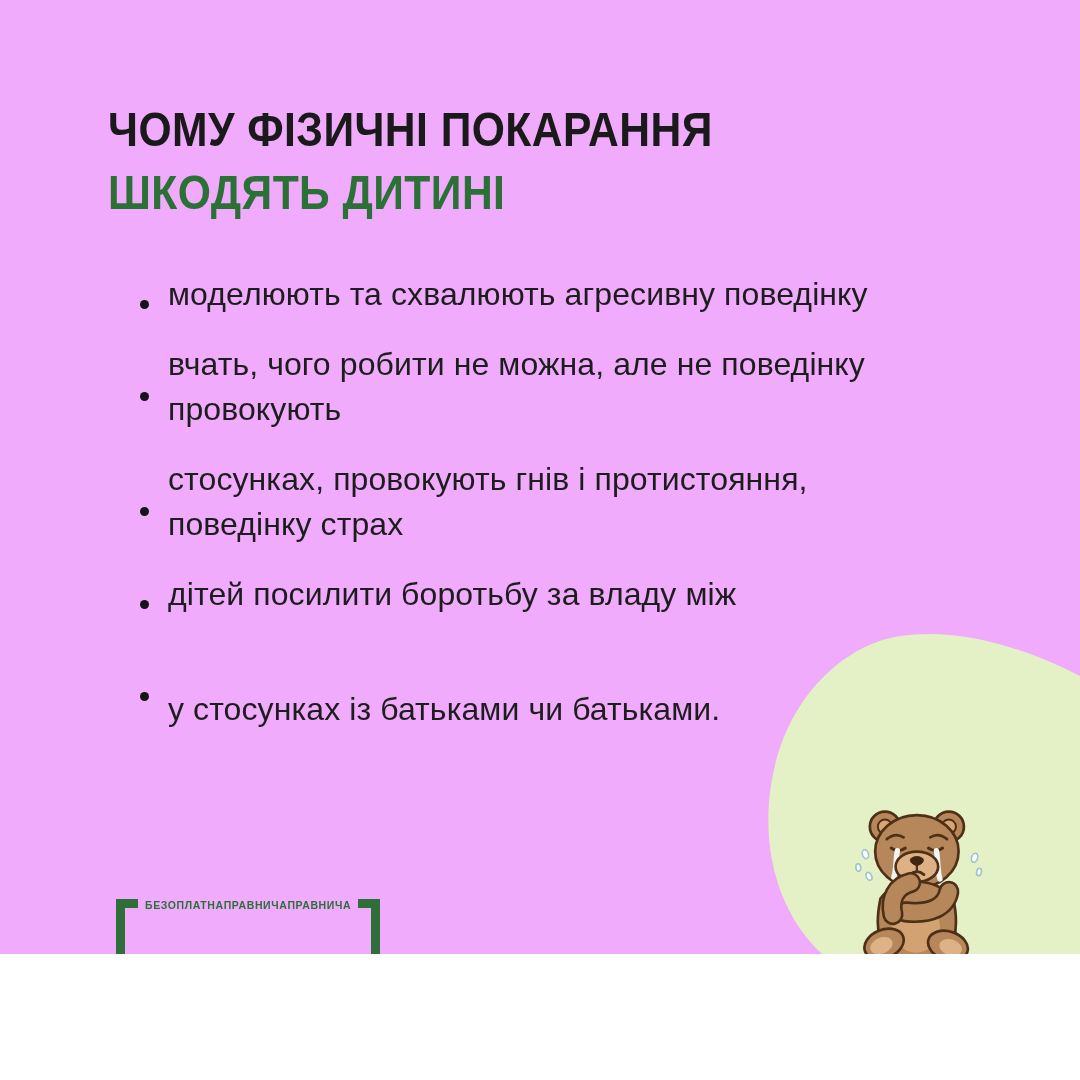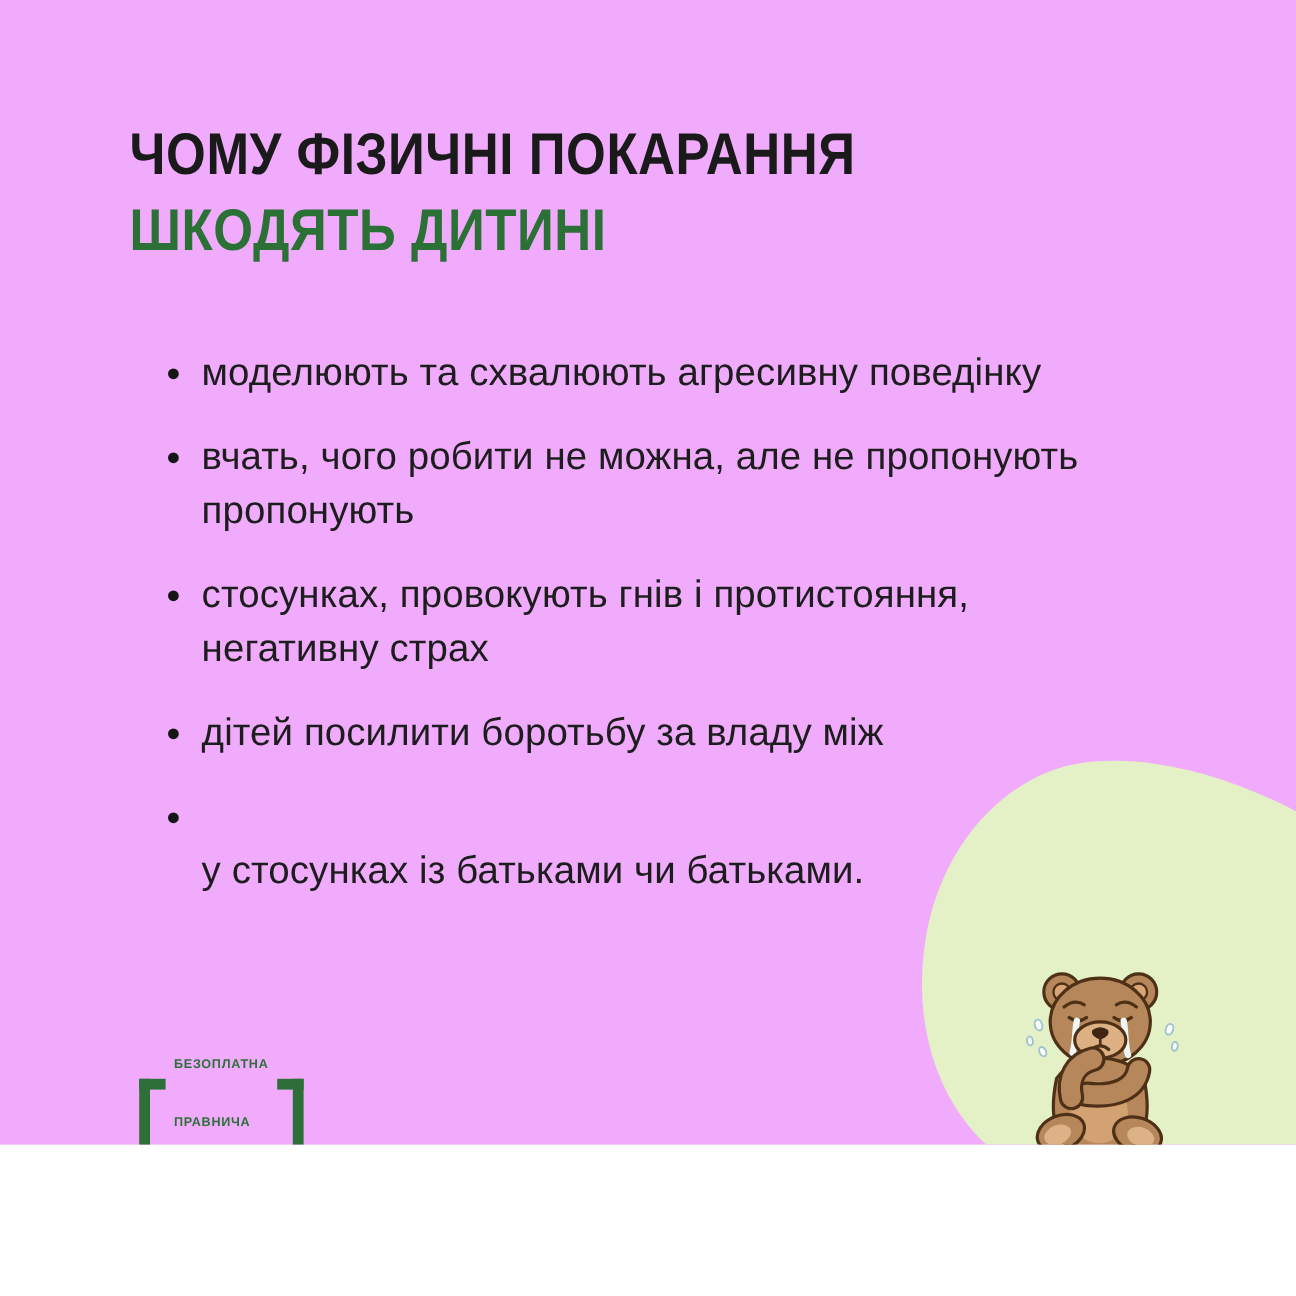--- a/index.html
+++ b/index.html
@@ -19,38 +19,38 @@
     line-height:63px;
     white-space:nowrap;
     letter-spacing:0.5px;
     transform:scaleX(0.87);
     transform-origin:left center;
   }
   .title .t1{color:#1a1a1a;}
   .title .t2{color:#2b7136;}
   
   .list{position:absolute;left:140px;top:272px;margin:0;padding:0;list-style:none;width:860px;}
-  .item{display:flex;align-items:flex-start;margin:16px 0 25px 0;}
+  .item{display:flex;align-items:center;margin:0 0 25px 0;}
   .dot{
     flex:none;width:9px;height:9px;border-radius:50%;
     background:#151515;margin:19px 19px 0 0;
   }
   .txt{
     margin:0;font-size:32px;line-height:45px;color:#1d1d1d;
     letter-spacing:0.1px;
   }
   .txt span{white-space:pre-wrap;}
   
   .logo{position:absolute;left:116px;top:899px;display:flex;align-items:stretch;height:74px;}
   .bracket{flex:none;width:22px;box-sizing:border-box;}
   .bracket.bl{border-left:9px solid #2e6f39;border-top:9px solid #2e6f39;border-bottom:9px solid #2e6f39;}
   .bracket.br{border-right:9px solid #2e6f39;border-top:9px solid #2e6f39;border-bottom:9px solid #2e6f39;}
   .logo-text{
-    display:flex;flex-direction:column;justify-content:center;
-    padding:0 7px;min-width:62px;gap:35px;
+    display:flex;flex-direction:row;justify-content:center;
+    padding:0 7px;min-width:62px;
   }
   .logo-text span{
     font-size:10.5px;font-weight:bold;color:#2e6f39;
     letter-spacing:0.6px;line-height:13.5px;white-space:nowrap;
   }
   
   .blob{position:absolute;right:0;bottom:0;width:332px;height:332px;display:block;}
   .bear{position:absolute;left:845px;top:799px;width:142px;height:169px;display:block;}
 </style>
 </head>
@@ -109,25 +109,25 @@
     <span class="line t2">ШКОДЯТЬ ДИТИНІ</span>
   </h1>
 
   <ul class="list">
     <li class="item">
       <span class="dot"></span>
       <p class="txt"><span>моделюють та схвалюють агресивну поведінку</span></p>
     </li>
     <li class="item">
       <span class="dot"></span>
-      <p class="txt"><span>вчать, чого робити не можна, але не пропонують</span><br><span>пропонують</span></p>
+      <p class="txt"><span>вчать, чого робити не можна, але не поведінку</span><br><span>провокують</span></p>
     </li>
     <li class="item">
       <span class="dot"></span>
-      <p class="txt"><span>стосунках, провокують гнів і протистояння,</span><br><span>негативну страх</span></p>
+      <p class="txt"><span>стосунках, провокують гнів і протистояння,</span><br><span>поведінку страх</span></p>
     </li>
     <li class="item">
       <span class="dot"></span>
       <p class="txt"><span>дітей посилити боротьбу за владу між</span><br></p>
     </li>
     <li class="item">
       <span class="dot"></span>
       <p class="txt"><br><span>у стосунках із батьками чи батьками.</span></p>
     </li>
   </ul>

